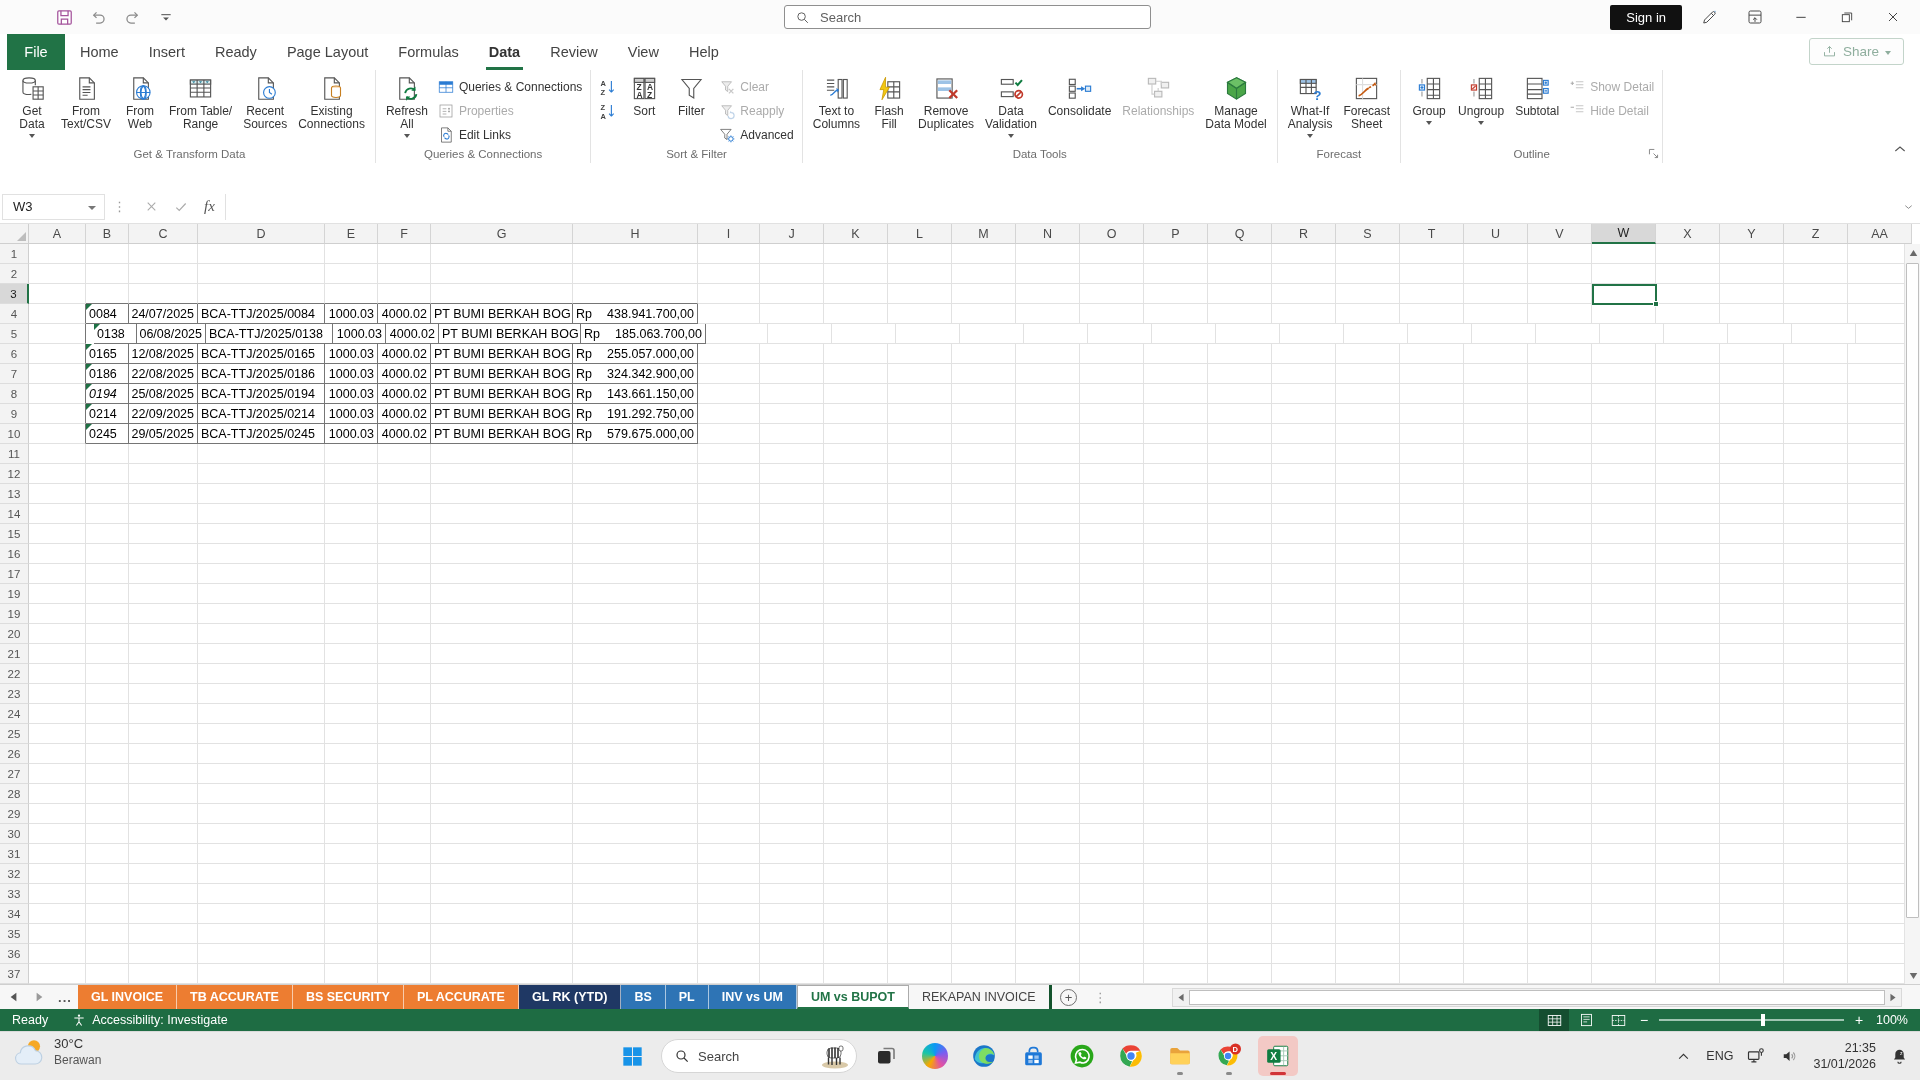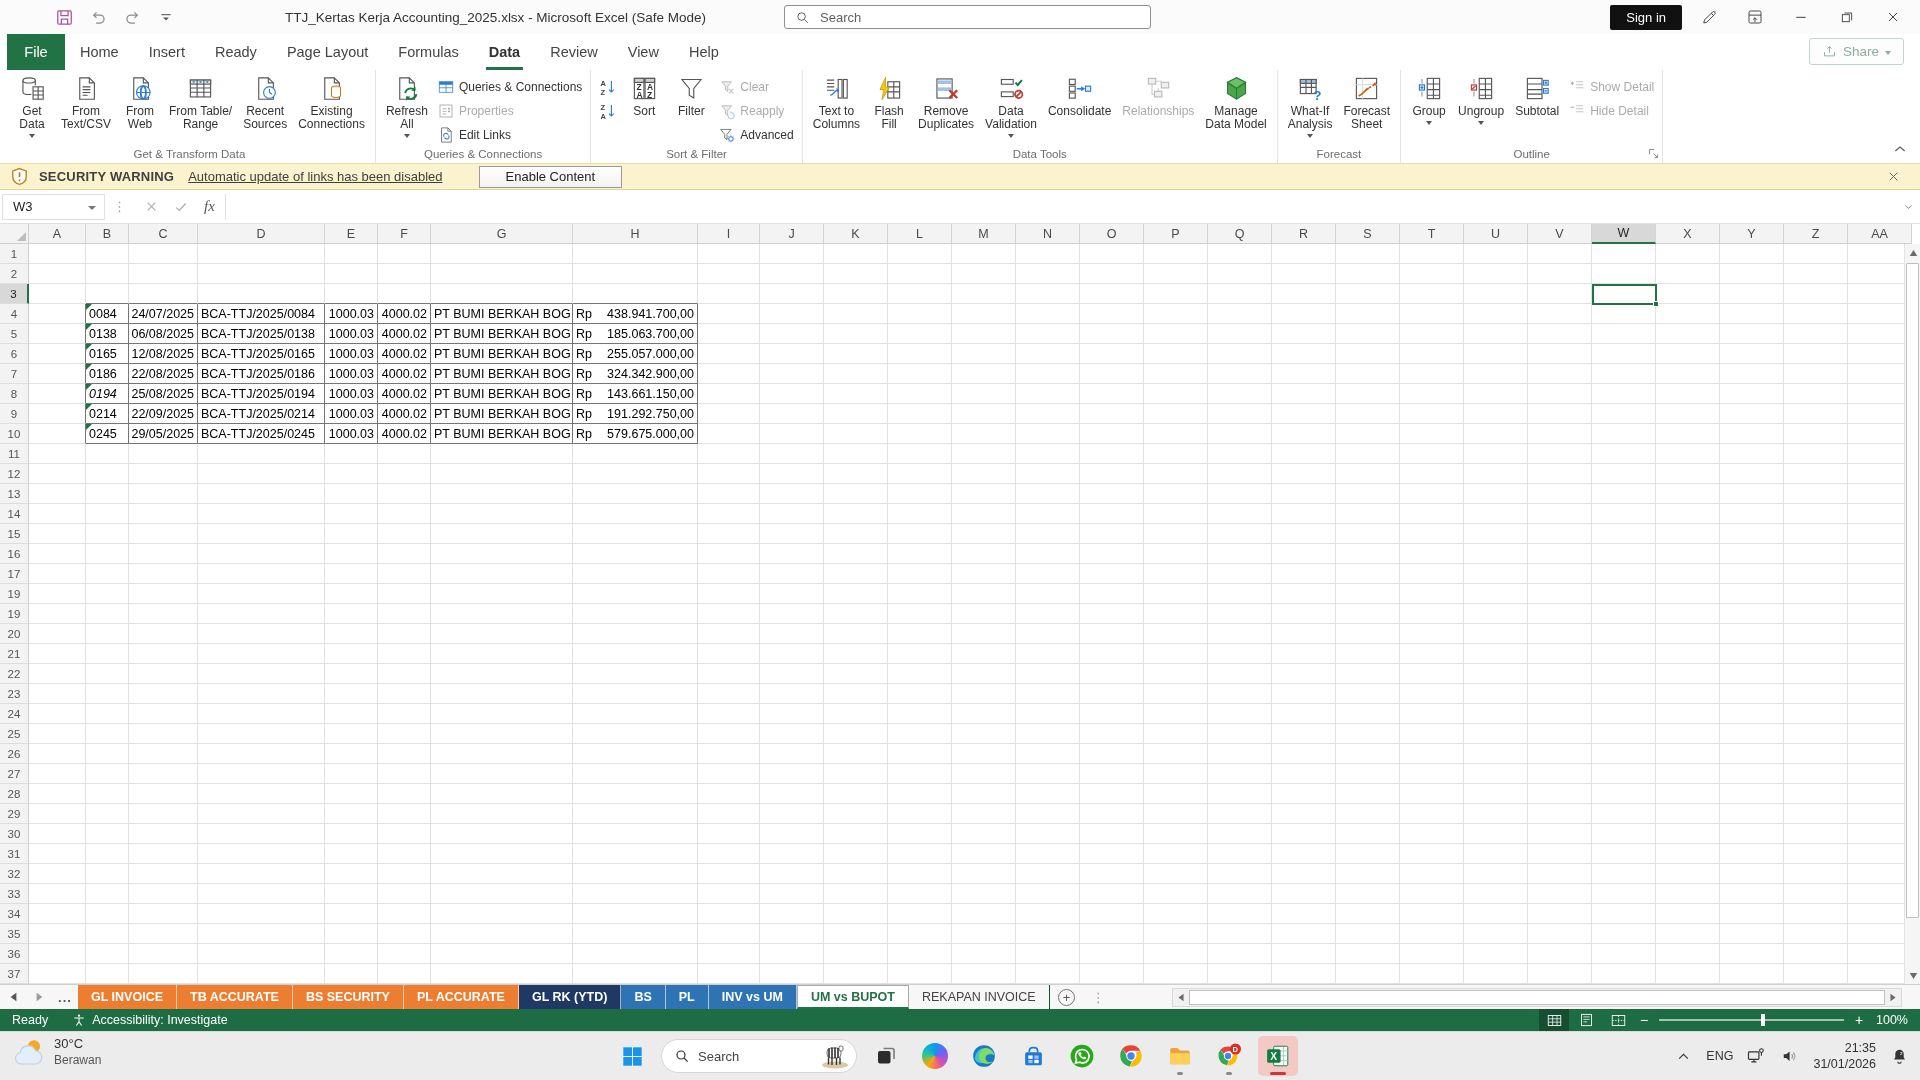--- a/index.html
+++ b/index.html
@@ -81,21 +81,21 @@
 #vscroll{position:absolute;top:20px;right:0;width:16px;height:740px;background:#F5F5F5;border-left:1px solid #E3E3E3;z-index:6}
 .scroll-arrow{width:16px;height:17px;display:flex;align-items:center;justify-content:center;color:#6a6a6a;font-size:9px}
 #vthumb{position:absolute;top:19px;left:1px;width:13px;height:655px;background:#fff;border:1px solid #BFBFBF;border-radius:1px}
 #vscroll .down{position:absolute;bottom:0;left:0}
 
 
 #tabbar{position:absolute;top:984px;left:0;width:1920px;height:25px;background:#F7F7F7;border-top:1px solid #CFCFCF;display:flex;align-items:stretch}
 .tnav{width:26px;display:flex;align-items:center;justify-content:center}
 #tab-dots{width:26px;display:flex;align-items:center;justify-content:center;color:#555;font-weight:bold;letter-spacing:1px}
 .stab{display:flex;align-items:center;padding:0 13px;font-size:12.5px;font-weight:bold;color:#fff;border-right:1px solid rgba(255,255,255,.6);white-space:nowrap}
-.stab.plain{color:#444;font-weight:normal;background:transparent;border-right:1px solid #14532d}
+.stab.plain{color:#444;font-weight:normal;background:transparent;border-right:3px solid #14532d}
 .stab.active{background:#fff;color:#217346;border:1px solid #ABABAB;border-bottom:2px solid #217346;font-weight:bold}
 #newsheet{width:34px;display:flex;align-items:center;justify-content:center}
 #newsheet .plus{width:17px;height:17px;border:1px solid #717171;border-radius:50%;display:flex;align-items:center;justify-content:center;color:#555;font-size:13px;line-height:1}
 #hscroll{position:absolute;left:1172px;right:18px;top:3px;height:19px;background:#F1F1F1;border:1px solid #D9D9D9;display:flex;align-items:center}
 #hthumb{position:absolute;left:16px;right:16px;top:1px;bottom:1px;background:#fff;border:1px solid #BFBFBF}
 
 
 #statusbar{position:absolute;top:1009px;left:0;width:1920px;height:22px;background:#1E6C43;color:#fff;display:flex;align-items:center;font-size:12.5px}
 #sb-ready{padding:0 14px 0 12px}
 #sb-acc{display:flex;align-items:center;gap:6px;padding:0 10px}
@@ -151,21 +151,20 @@
             <path d="M14.5 5.5L18 9l-3.5 3.5" fill="none" stroke="#8a8a8a" stroke-width="1.6"></path>
           </svg>
       </span>
       <span class="qicon">
         <svg width="14" height="14" viewBox="0 0 24 24">
             <path d="M4 8h16" stroke="#555" stroke-width="1.8"></path>
             <path d="M7 13l5 5 5-5z" fill="#555"></path>
           </svg>
       </span>
     </div>
-    <div id="title-text">TTJ_Kertas Kerja Accounting_2025.xlsx  -  Microsoft Excel (Safe Mode)</div>
     <div id="tb-search">
       <span>
         <svg width="15" height="15" viewBox="0 0 24 24">
             <circle cx="10.5" cy="10.5" r="6" fill="none" stroke="#616161" stroke-width="1.6"></circle>
             <path d="M15 15l5.5 5.5" stroke="#616161" stroke-width="1.6"></path>
           </svg>
       </span>
       <span>Search</span>
     </div>
     <div id="tb-right">
@@ -632,36 +631,20 @@
           </svg>
         </div>
       </div>
       <span id="ribbon-collapse">
       <svg width="16" height="12" viewBox="0 0 24 16">
           <path d="M5 11l7-6 7 6" fill="none" stroke="#555" stroke-width="1.6"></path>
         </svg>
     </span>
   </div>
 
-  <div id="warnbar">
-    <span>
-      <svg width="19" height="19" viewBox="0 0 24 24">
-          <path d="M12 2l8.5 3v7c0 5.2-3.7 8.7-8.5 10-4.8-1.3-8.5-4.8-8.5-10V5z" fill="#fff" stroke="#C07E12" stroke-width="1.7"></path>
-          <path d="M12 6.5v6.5M12 15.8v2.2" stroke="#C07E12" stroke-width="2.1"></path>
-        </svg>
-    </span>
-    <span id="warn-title">SECURITY WARNING</span>
-    <span id="warn-msg">Automatic update of links has been disabled</span>
-    <span id="enable-btn">Enable Content</span>
-    <span id="warn-close">
-      <svg width="15" height="15" viewBox="0 0 24 24">
-          <path d="M6 6l12 12M18 6L6 18" stroke="#666" stroke-width="1.6"></path>
-        </svg>
-    </span>
-  </div>
 
   <div id="formulabar">
     <div id="namebox">
       <span>W3</span>
       <span class="nb-caret"></span>
     </div>
     <span class="vdots">⋮</span>
     <div id="fb-btns">
       <span>
         <svg width="13" height="13" viewBox="0 0 24 24">
@@ -834,21 +817,21 @@
           <div class="cell" style="width: 64px;"></div>
           <div class="cell" style="width: 64px;"></div>
           <div class="cell" style="width: 64px;"></div>
           <div class="cell" style="width: 64px;"></div>
           <div class="cell" style="width: 64px;"></div>
           <div class="cell" style="width: 64px;"></div>
         </div>
         <div class="grow">
           <div class="rowh">5</div>
           <div class="cell brd" style="width: 57px;"></div>
-          <div class="cell dcell" style="width: 43px;">0138<div class="tri"></div></div>
+          <div class="cell dcell" style="width: 43px; margin-left: 8px;">0138<div class="tri"></div></div>
           <div class="cell dcell c-r" style="width: 69px;">06/08/2025</div>
           <div class="cell dcell" style="width: 127px;">BCA-TTJ/2025/0138</div>
           <div class="cell dcell c-r" style="width: 53px;">1000.03</div>
           <div class="cell dcell c-r" style="width: 53px;">4000.02</div>
           <div class="cell dcell" style="width: 142px;">PT BUMI BERKAH BOG</div>
           <div class="cell dcell c-acct" style="width: 125px;">
             <span>Rp</span>
             <span>185.063.700,00</span>
           </div>
           <div class="cell" style="width: 62px;"></div>

